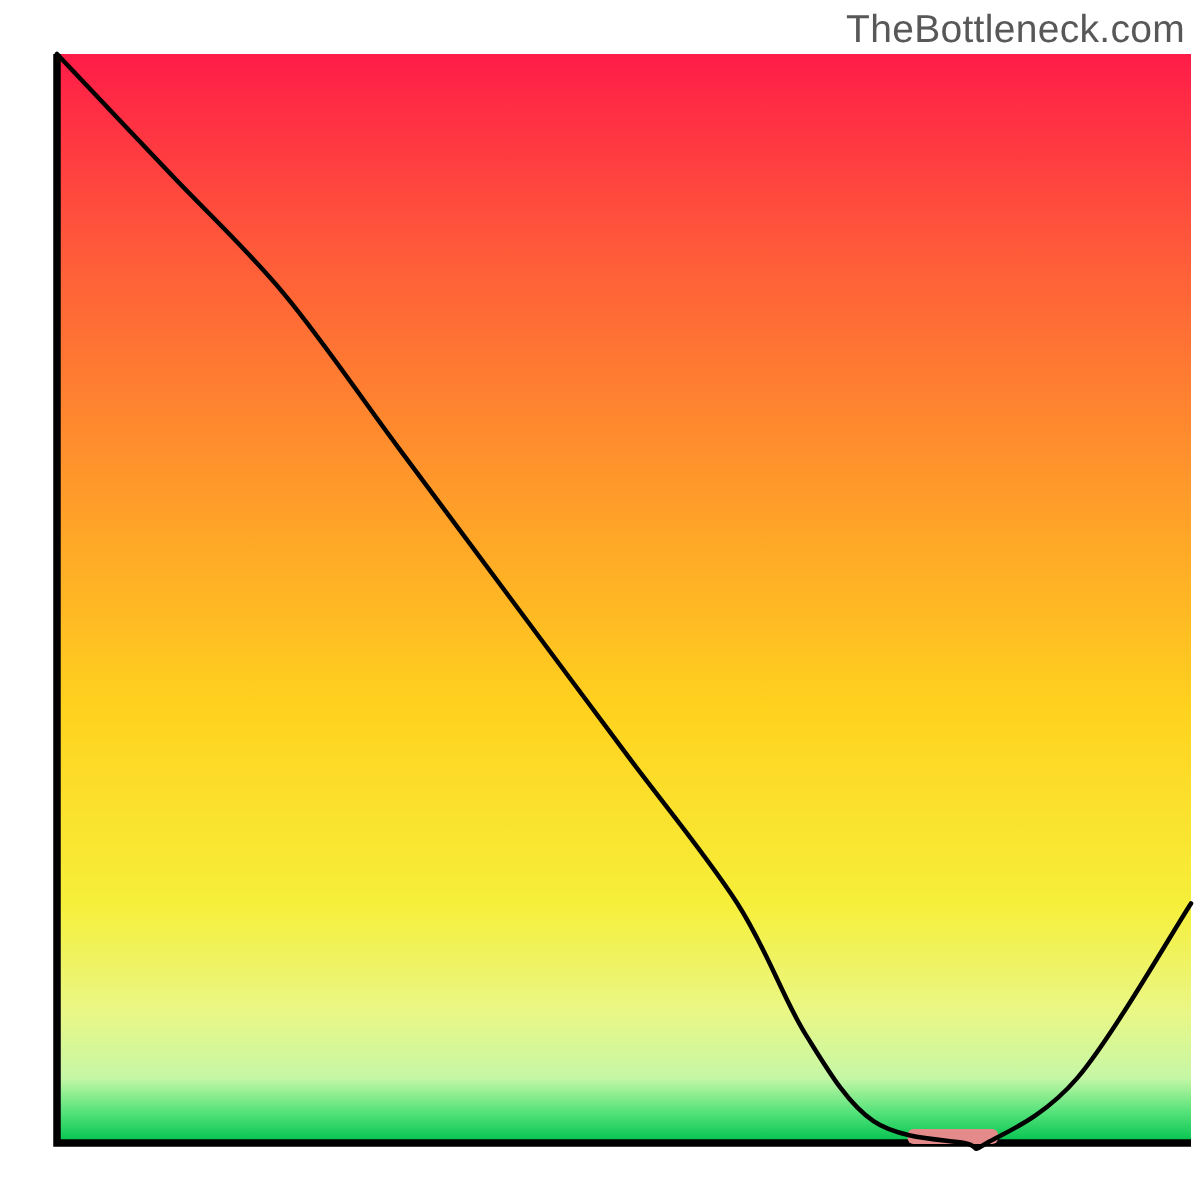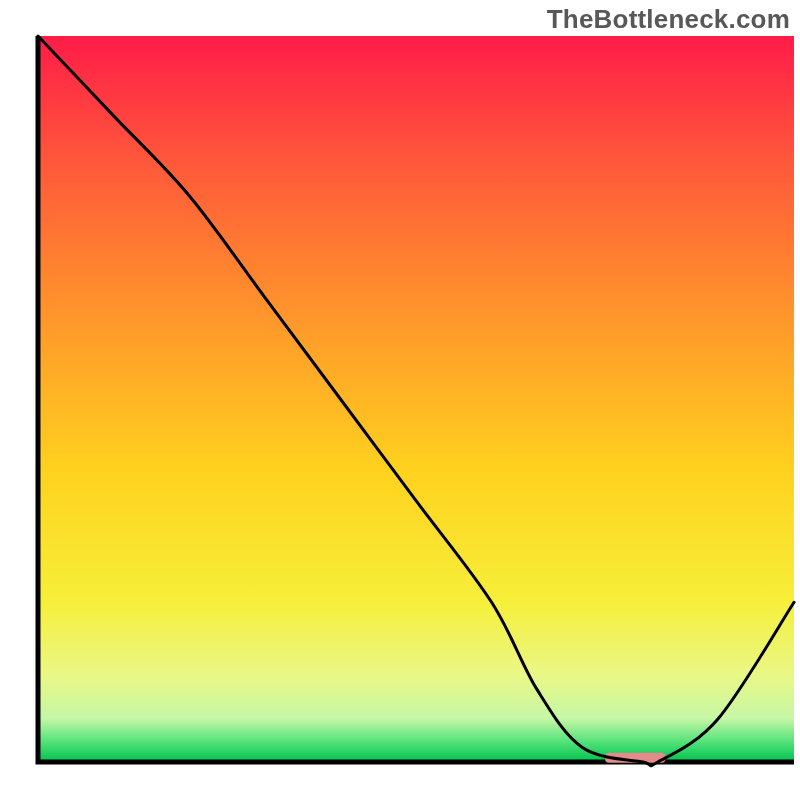--- a/index.html
+++ b/index.html
@@ -14,21 +14,21 @@
   .stage {
     position: relative;
     width: 800px;
     height: 800px;
   }
   .watermark {
     position: absolute;
     top: 4px;
     right: 10px;
     font-size: 26px;
-    font-weight: 700;
+    font-weight: 400;
     color: #585858;
     letter-spacing: 0.2px;
     user-select: none;
   }
   svg.plot {
     position: absolute;
     left: 0;
     top: 0;
     width: 800px;
     height: 800px;

